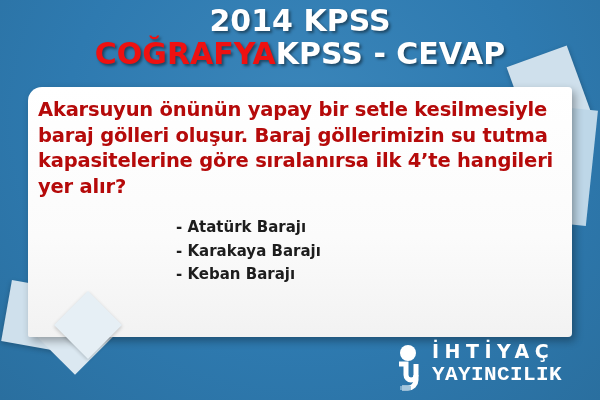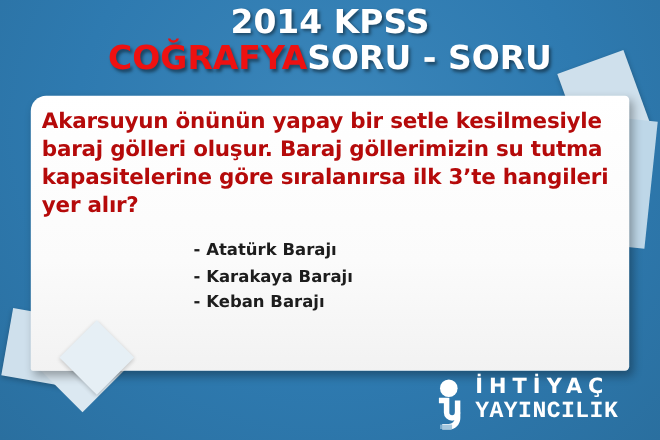--- a/index.html
+++ b/index.html
@@ -191,28 +191,28 @@
 
 <div id="slide">
 
   <div class="ribbon-tr"></div>
   <div class="ribbon-r"></div>
   <div class="ribbon-bl"></div>
   <div class="ribbon-bl2"></div>
 
   <div class="header">
     <span class="title-line1">2014 KPSS</span>
-    <span class="title-line2"><span class="title-red">COĞRAFYA</span><span class="title-white">SORU - SORU</span></span>
+    <span class="title-line2"><span class="title-red">COĞRAFYA</span><span class="title-white">KPSS - CEVAP</span></span>
   </div>
 
   <div class="card">
     <div class="card-fold"></div>
   </div>
 
-  <div class="question">Akarsuyun önünün yapay bir setle kesilmesiyle baraj gölleri oluşur. Baraj göllerimizin su tutma kapasitelerine göre sıralanırsa ilk 3’te hangileri yer alır?</div>
+  <div class="question">Akarsuyun önünün yapay bir setle kesilmesiyle baraj gölleri oluşur. Baraj göllerimizin su tutma kapasitelerine göre sıralanırsa ilk 4’te hangileri yer alır?</div>
 
   <div class="answers">
     <div>- Atatürk Barajı</div>
     <div>- Karakaya Barajı</div>
     <div>- Keban Barajı</div>
   </div>
 
   <div class="logo">
     <div class="logo-mark">
       <svg width="40" height="48" viewBox="0 0 40 48" xmlns="http://www.w3.org/2000/svg">

